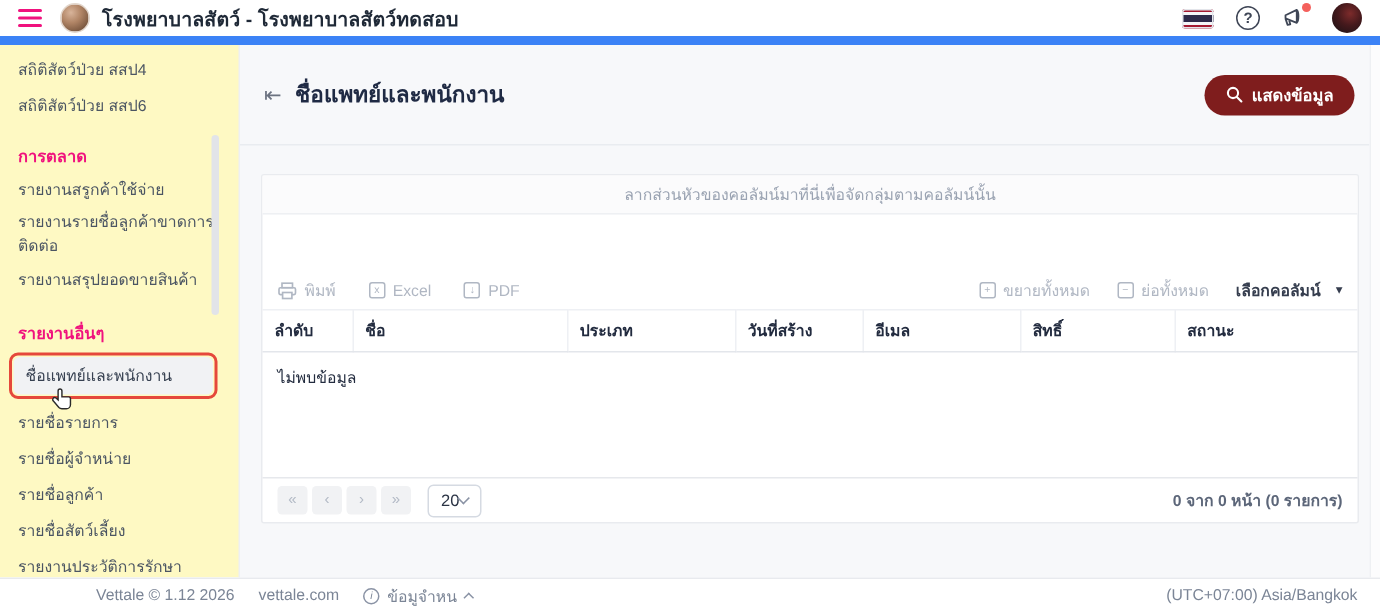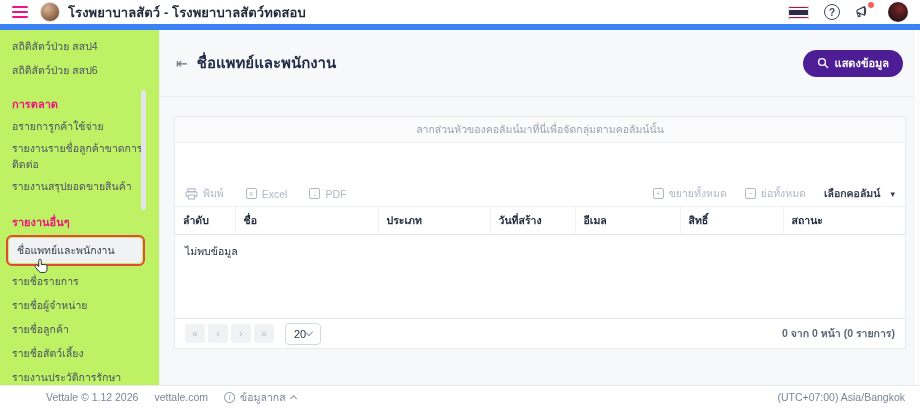--- a/index.html
+++ b/index.html
@@ -21,41 +21,41 @@
             background:linear-gradient(to bottom,#a51931 0 16.6%,#f4f5f8 16.6% 33.3%,#2d2a4a 33.3% 66.6%,#f4f5f8 66.6% 83.3%,#a51931 83.3% 100%);
             box-shadow:0 0 0 1px #e3e5ea inset; }
   .help-circle { width:16px; height:16px; border-radius:50%; border:1.4px solid #3f4656; color:#3f4656;
             font-size:10px; font-weight:bold; display:flex; align-items:center; justify-content:center; cursor:pointer; }
   .announce-wrap { position:relative; width:18px; height:16px; cursor:pointer; }
   .announce-dot { position:absolute; top:-2px; right:-1px; width:6px; height:6px; border-radius:50%; background:#f4605c; }
   .user-avatar { width:20px; height:20px; border-radius:50%;
             background:radial-gradient(circle at 60% 35%, #7d2b2b 0%, #45191c 45%, #171114 100%); cursor:pointer; }
 
   
-  .sidebar { position:absolute; top:30px; left:0; width:160px; bottom:23px; background:#bef264;
+  .sidebar { position:absolute; top:30px; left:0; width:160px; bottom:23px; background:#fef9c3;
              border-right:1px solid #eef0f3; padding-top:4px; z-index:10; }
   .sb-scroll-thumb { position:absolute; right:13px; top:60px; width:5px; height:120px; background:#e2e4e9; border-radius:3px; }
   .sb-item { font-size:10.5px; color:#4b5563; padding:0 12px; display:flex; align-items:center; height:24px; cursor:pointer; }
   .sb-item.two-line { height:36px; line-height:1.55; align-items:flex-start; padding-top:2px; }
   .sb-section { font-size:11px; font-weight:bold; color:#f0127e; padding:0 12px; height:20px;
                 display:flex; align-items:center; }
   .mt12{ margin-top:12px; } .mt14{ margin-top:14px; }
   .sb-active-wrap { position:relative; margin:3px 14px 3px 6px; border:2px solid #e5483b; border-radius:6px; padding:1px; }
   .sb-active-item { background:#f1f2f4; border-radius:4px; font-size:10.5px; color:#374151;
                     padding:4px 8px; cursor:pointer; }
   .cursor-hand { position:absolute; left:26px; bottom:-11px; z-index:6; }
 
   
   .main { position:absolute; top:30px; left:160px; width:753px; bottom:23px; background:#f7f8fa; }
   .right-strip { position:absolute; top:30px; right:0; width:7px; bottom:23px; background:#fcfcfd; border-left:1px solid #eef0f3; }
   .page-head { position:absolute; top:0; left:0; right:0; height:67px; border-bottom:1px solid #e9ecf0;
                display:flex; align-items:center; padding:0 10px 0 16px; }
   .collapse-icon { font-size:14px; color:#6b7280; margin-right:9px; cursor:pointer; line-height:1; }
   .page-title { font-size:15px; font-weight:bold; color:#1f2a44; }
-  .show-btn { margin-left:auto; background:#4c1d95; color:#fff; border:none; border-radius:14px;
+  .show-btn { margin-left:auto; background:#7f1d1d; color:#fff; border:none; border-radius:14px;
               height:27px; padding:0 14px; font-size:11px; font-weight:bold; display:flex; align-items:center; gap:6px;
               cursor:pointer; font-family:inherit;text-align:right; }
 
   
   .card { position:absolute; left:14px; top:86px; width:732px; height:233px; background:#fff;
           border:1px solid #e9ebef; border-radius:2px; display:flex; flex-direction:column; }
   .group-hint { height:26px; background:#fbfbfc; border-bottom:1px solid #eef0f3; display:flex;
                 align-items:center; justify-content:center; font-size:10.5px; color:#9aa3b2; }
   .grid-toolbar { height:25px; display:flex; align-items:center; padding:0 10px; font-size:10.5px;margin-top:38px; }
   .tool-item { display:flex; align-items:center; gap:5px; color:#b0b7c3; margin-right:22px; cursor:pointer; }
@@ -78,21 +78,21 @@
             font-size:10px; display:flex; align-items:center; justify-content:center; font-family:inherit; cursor:pointer; }
   .page-size { margin-left:8px; width:36px; height:22px; background:#fff; border:1px solid #d5dae2; border-radius:4px;
                display:flex; align-items:center; justify-content:space-between; padding:0 8px; font-size:11px;
                color:#2b3445; cursor:pointer; }
   .chev { width:6px; height:6px; border-right:1.4px solid #8a93a5; border-bottom:1.4px solid #8a93a5;
           transform:rotate(45deg); margin-top:-3px; }
   .pager-summary { margin-left:auto; font-size:10.5px; color:#5c6679;font-weight:bold; }
 
   
   .footer { position:absolute; left:0; right:0; bottom:0; height:23px; background:#fff; border-top:1px solid #e8eaee;
-            display:flex; align-items:center; font-size:10.5px; color:#7b8596; padding:0 15px 0 46px; gap:16px; z-index:30; }
+            display:flex; align-items:center; font-size:10.5px; color:#7b8596; padding:0 15px 0 64px; gap:16px; z-index:30; }
   .footer-sys { display:flex; align-items:center; gap:5px; cursor:pointer; }
   .info-circle { width:11px; height:11px; border-radius:50%; border:1px solid #8a93a5; font-size:7px;
                  display:flex; align-items:center; justify-content:center; font-style:italic; }
   .chev-up { width:5px; height:5px; border-left:1.3px solid #8a93a5; border-top:1.3px solid #8a93a5;
              transform:rotate(45deg); margin-top:2px; }
   .footer-tz { margin-left:auto; color:#7b8596; }
 </style>
 </head>
 <body>
 
@@ -117,21 +117,21 @@
       </div>
       <div class="user-avatar"></div>
     </div>
   </div>
 
   <div class="sidebar">
     <div class="sb-item">สถิติสัตว์ป่วย สสป4</div>
     <div class="sb-item">สถิติสัตว์ป่วย สสป6</div>
 
     <div class="sb-section mt12">การตลาด</div>
-    <div class="sb-item">อรายการูกค้าใช้จ่าย</div>
+    <div class="sb-item">รายงานสรูกค้าใช้จ่าย</div>
     <div class="sb-item two-line">รายงานรายชื่อลูกค้าขาดการติดต่อ</div>
     <div class="sb-item">รายงานสรุปยอดขายสินค้า</div>
 
     <div class="sb-section mt14">รายงานอื่นๆ</div>
 
     <div class="sb-active-wrap">
       <div class="sb-active-item">ชื่อแพทย์และพนักงาน</div>
       <svg class="cursor-hand" width="15" height="17" viewBox="0 0 14 16">
         <path d="M5.6 1.2 c-.7 0 -1.2 .55 -1.2 1.25 V8.1 L3.1 6.9 c-.55 -.5 -1.4 -.4 -1.85 .2 -.4 .55 -.3 1.3 .2 1.75 L4.9 12.9 c .5 .5 1.15 .75 1.85 .75 H9.6 c 1.4 0 2.55 -1.15 2.55 -2.55 V7.4 c 0 -.65 -.55 -1.2 -1.2 -1.2 H6.8 V2.45 C6.8 1.75 6.3 1.2 5.6 1.2 Z" fill="#ffffff" stroke="#2b2b2b" stroke-width="0.9"></path>
       </svg>
@@ -236,19 +236,19 @@
     </div>
   </div>
 
   <div class="right-strip"></div>
 
   <div class="footer">
     <span>Vettale © 1.12 2026</span>
     <span>vettale.com</span>
     <div class="footer-sys">
       <span class="info-circle">i</span>
-      <span>ข้อมูลากส</span>
+      <span>ข้อมูจำหน</span>
       <span class="chev-up"></span>
     </div>
     <span class="footer-tz">(UTC+07:00) Asia/Bangkok</span>
   </div>
 
 </div>
 
 </body></html>

